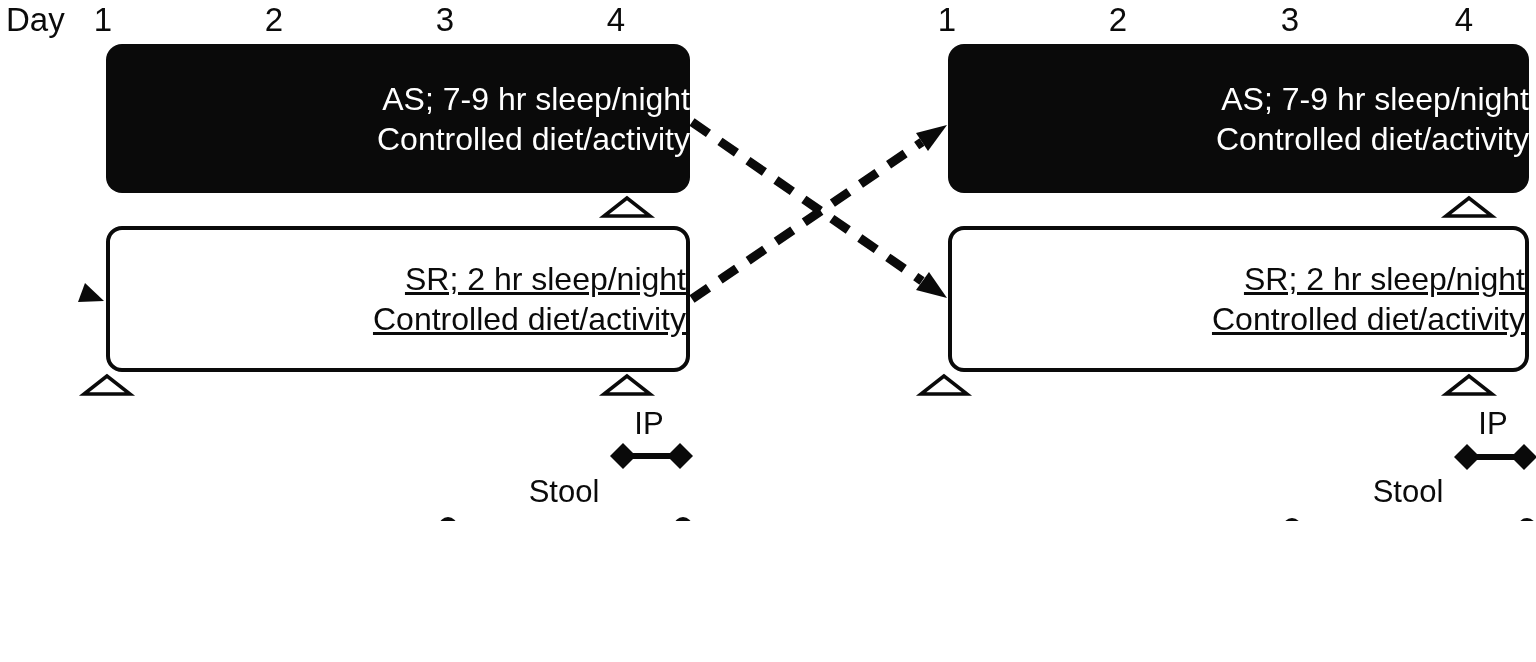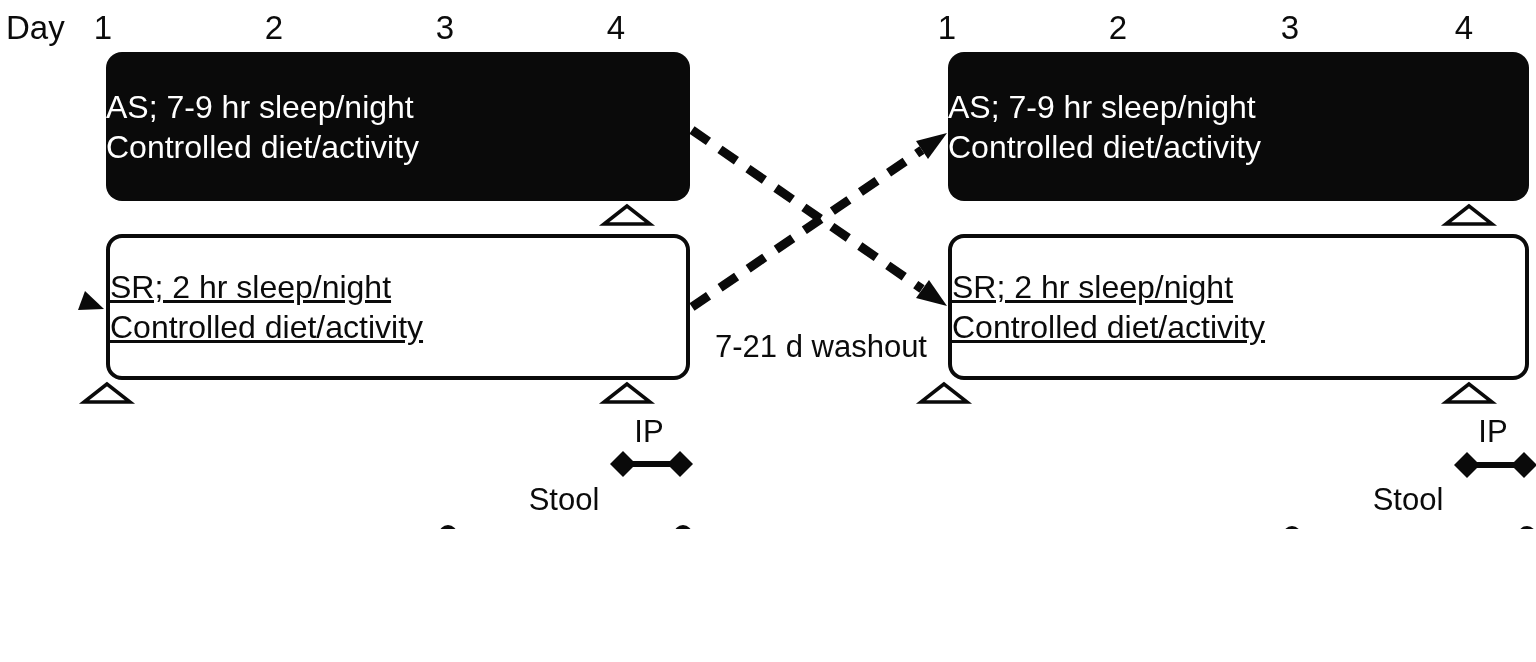--- a/index.html
+++ b/index.html
@@ -1,25 +1,25 @@
 <!DOCTYPE html>
 <html><head>
 <meta charset="utf-8">
 <style>
   html,body{margin:0;padding:0;background:#ffffff;}
   .canvas{
     position:relative;width:1536px;height:521px;background:#ffffff;overflow:hidden;
-    font-family:"Liberation Sans", sans-serif;color:#0b0b0b;margin-top:8px;
+    font-family:"Liberation Sans", sans-serif;color:#0b0b0b;
   }
   .abs{position:absolute;}
   .daylbl{font-size:33px;line-height:33px;white-space:nowrap;}
   .tick{font-size:33px;line-height:33px;transform:translateX(-50%);white-space:nowrap;}
   .box{
     position:absolute;border-radius:16px;display:flex;flex-direction:column;
-    justify-content:center;align-items:flex-start;text-align:center;
+    justify-content:center;align-items:flex-end;text-align:center;
     font-size:32px;line-height:40px;box-sizing:border-box;white-space:nowrap;
   }
   .box.black{background:#0a0a0a;color:#ffffff;}
   .box.white{background:#ffffff;color:#0b0b0b;border:4px solid #0a0a0a;text-decoration:underline;}
   .lbl{font-size:31px;line-height:34px;transform:translateX(-50%);white-space:nowrap;}
   .legendlbl{font-size:32px;line-height:36px;white-space:nowrap;}
   svg.overlay{position:absolute;left:0;top:0;z-index:5;pointer-events:none;}
   .txt{z-index:6;}
 </style>
 </head>
@@ -97,21 +97,20 @@
     </g>
     <g>
       <line x1="1292" y1="527" x2="1527" y2="527" stroke="#0a0a0a" stroke-width="6"></line>
       <circle cx="1292" cy="527" r="9" fill="#0a0a0a"></circle>
       <circle cx="1527" cy="527" r="9" fill="#0a0a0a"></circle>
     </g>
 
     <polygon points="38,617 5,645 71,645" fill="#ffffff" stroke="#0a0a0a" stroke-width="4"></polygon>
   </svg>
 
-  <span class="abs lbl txt" style="left:821px;top:322px;">7-21 d washout</span>
 
   <span class="abs lbl txt" style="left:649px;top:407px;">IP</span>
   <span class="abs lbl txt" style="left:1493px;top:407px;">IP</span>
 
   <span class="abs lbl txt" style="left:564px;top:475px;">Stool</span>
   <span class="abs lbl txt" style="left:1408px;top:475px;">Stool</span>
 
 
 </div>
 

